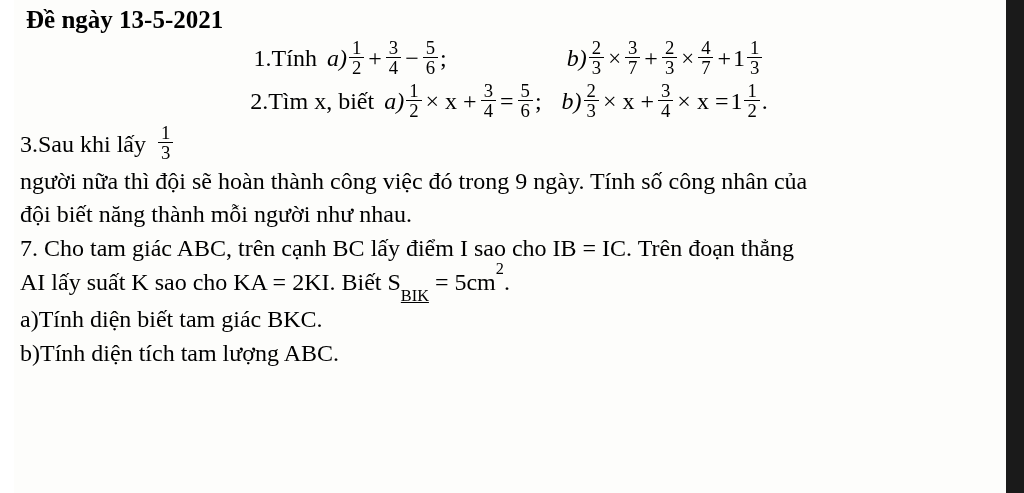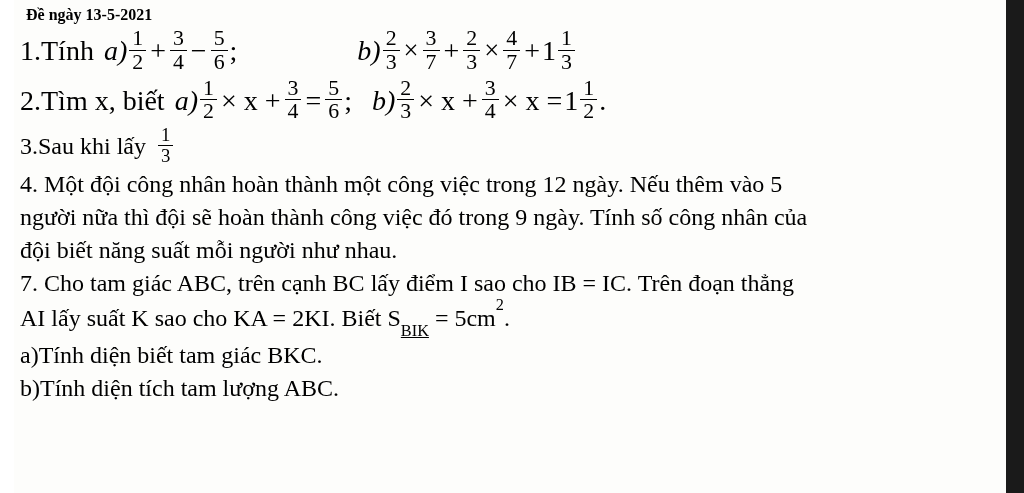--- a/index.html
+++ b/index.html
@@ -35,32 +35,33 @@
     background: #1a1a1a;
   }
   .content {
     position: absolute;
     left: 18px;
     top: 2px;
     width: 980px;
   }
   .title {
     font-weight: bold;
-    font-size: 16px;
+    font-size: 25px;
     line-height: 1.15;
     margin: 4px 0 2px 8px;
   }
   .line {
-    font-size: 28px;
+    font-size: 24px;
     line-height: 1.2;
     margin: 4px 0 2px 2px;
     display: flex;
     align-items: center;
     flex-wrap: nowrap;
     white-space: nowrap;
+    justify-content: center;
   }
   .para {
     font-size: 24px;
     line-height: 1.26;
     margin: 3px 0 1px 2px;
   }
   .para-flex {
     display: flex;
     align-items: center;
     white-space: nowrap;
@@ -219,23 +220,22 @@
     <div class="para para-flex">
       <span>3.Sau khi lấy</span>
       <span class="sp"></span>
       <span class="frac">
         <span class="num">1</span>
         <span class="den">3</span>
       </span>
       <span class="sp"></span>
     </div>
 
-    <div class="para">4. Một đội công nhân hoàn thành một công việc  trong 12 ngày. Nếu thêm vào 5</div>
     <div class="para">người nữa thì đội sẽ hoàn thành công việc đó trong 9 ngày. Tính số công nhân của</div>
-    <div class="para">đội biết năng suất mỗi người như nhau.</div>
+    <div class="para">đội biết năng thành mỗi người như nhau.</div>
 
     <div class="para">7. Cho tam giác ABC, trên cạnh BC lấy điểm I sao cho IB = IC. Trên đoạn thẳng</div>
     <div class="para">
       <span>AI lấy suất K sao cho KA = 2KI. Biết S</span><span class="sub">BIK</span><span> = 5cm</span><span class="sup">2</span><span>.</span>
     </div>
     <div class="para">a)Tính diện biết tam giác BKC.</div>
     <div class="para">b)Tính diện tích tam lượng ABC.</div>
 
   </div>
 </div>

